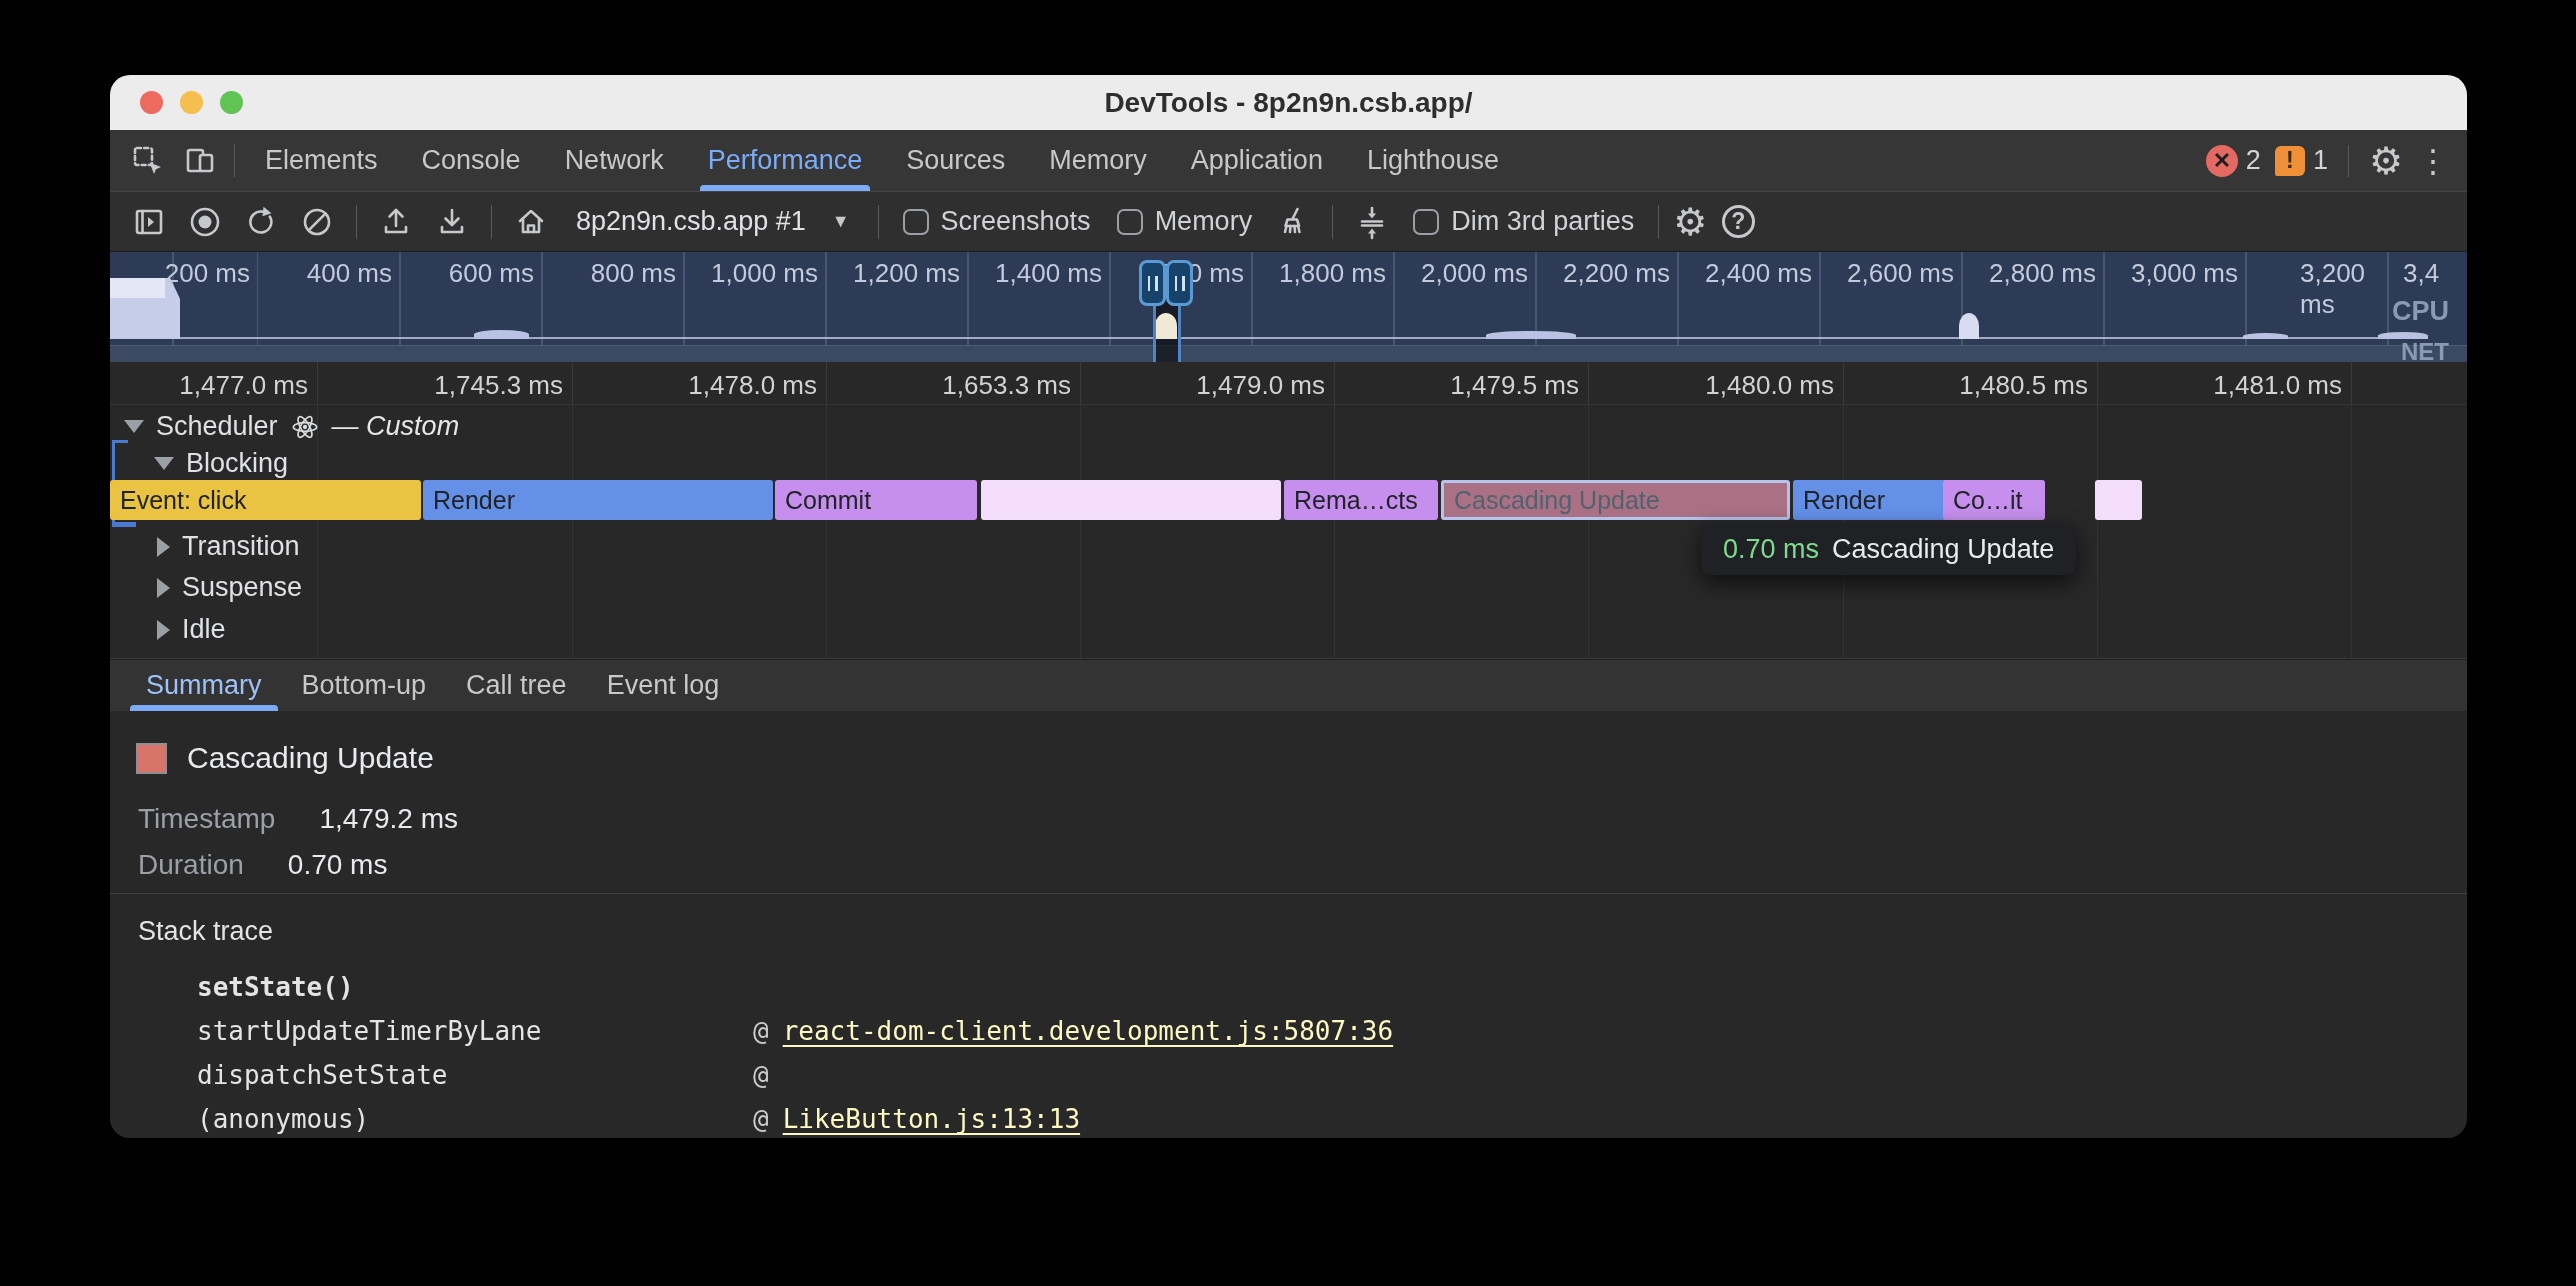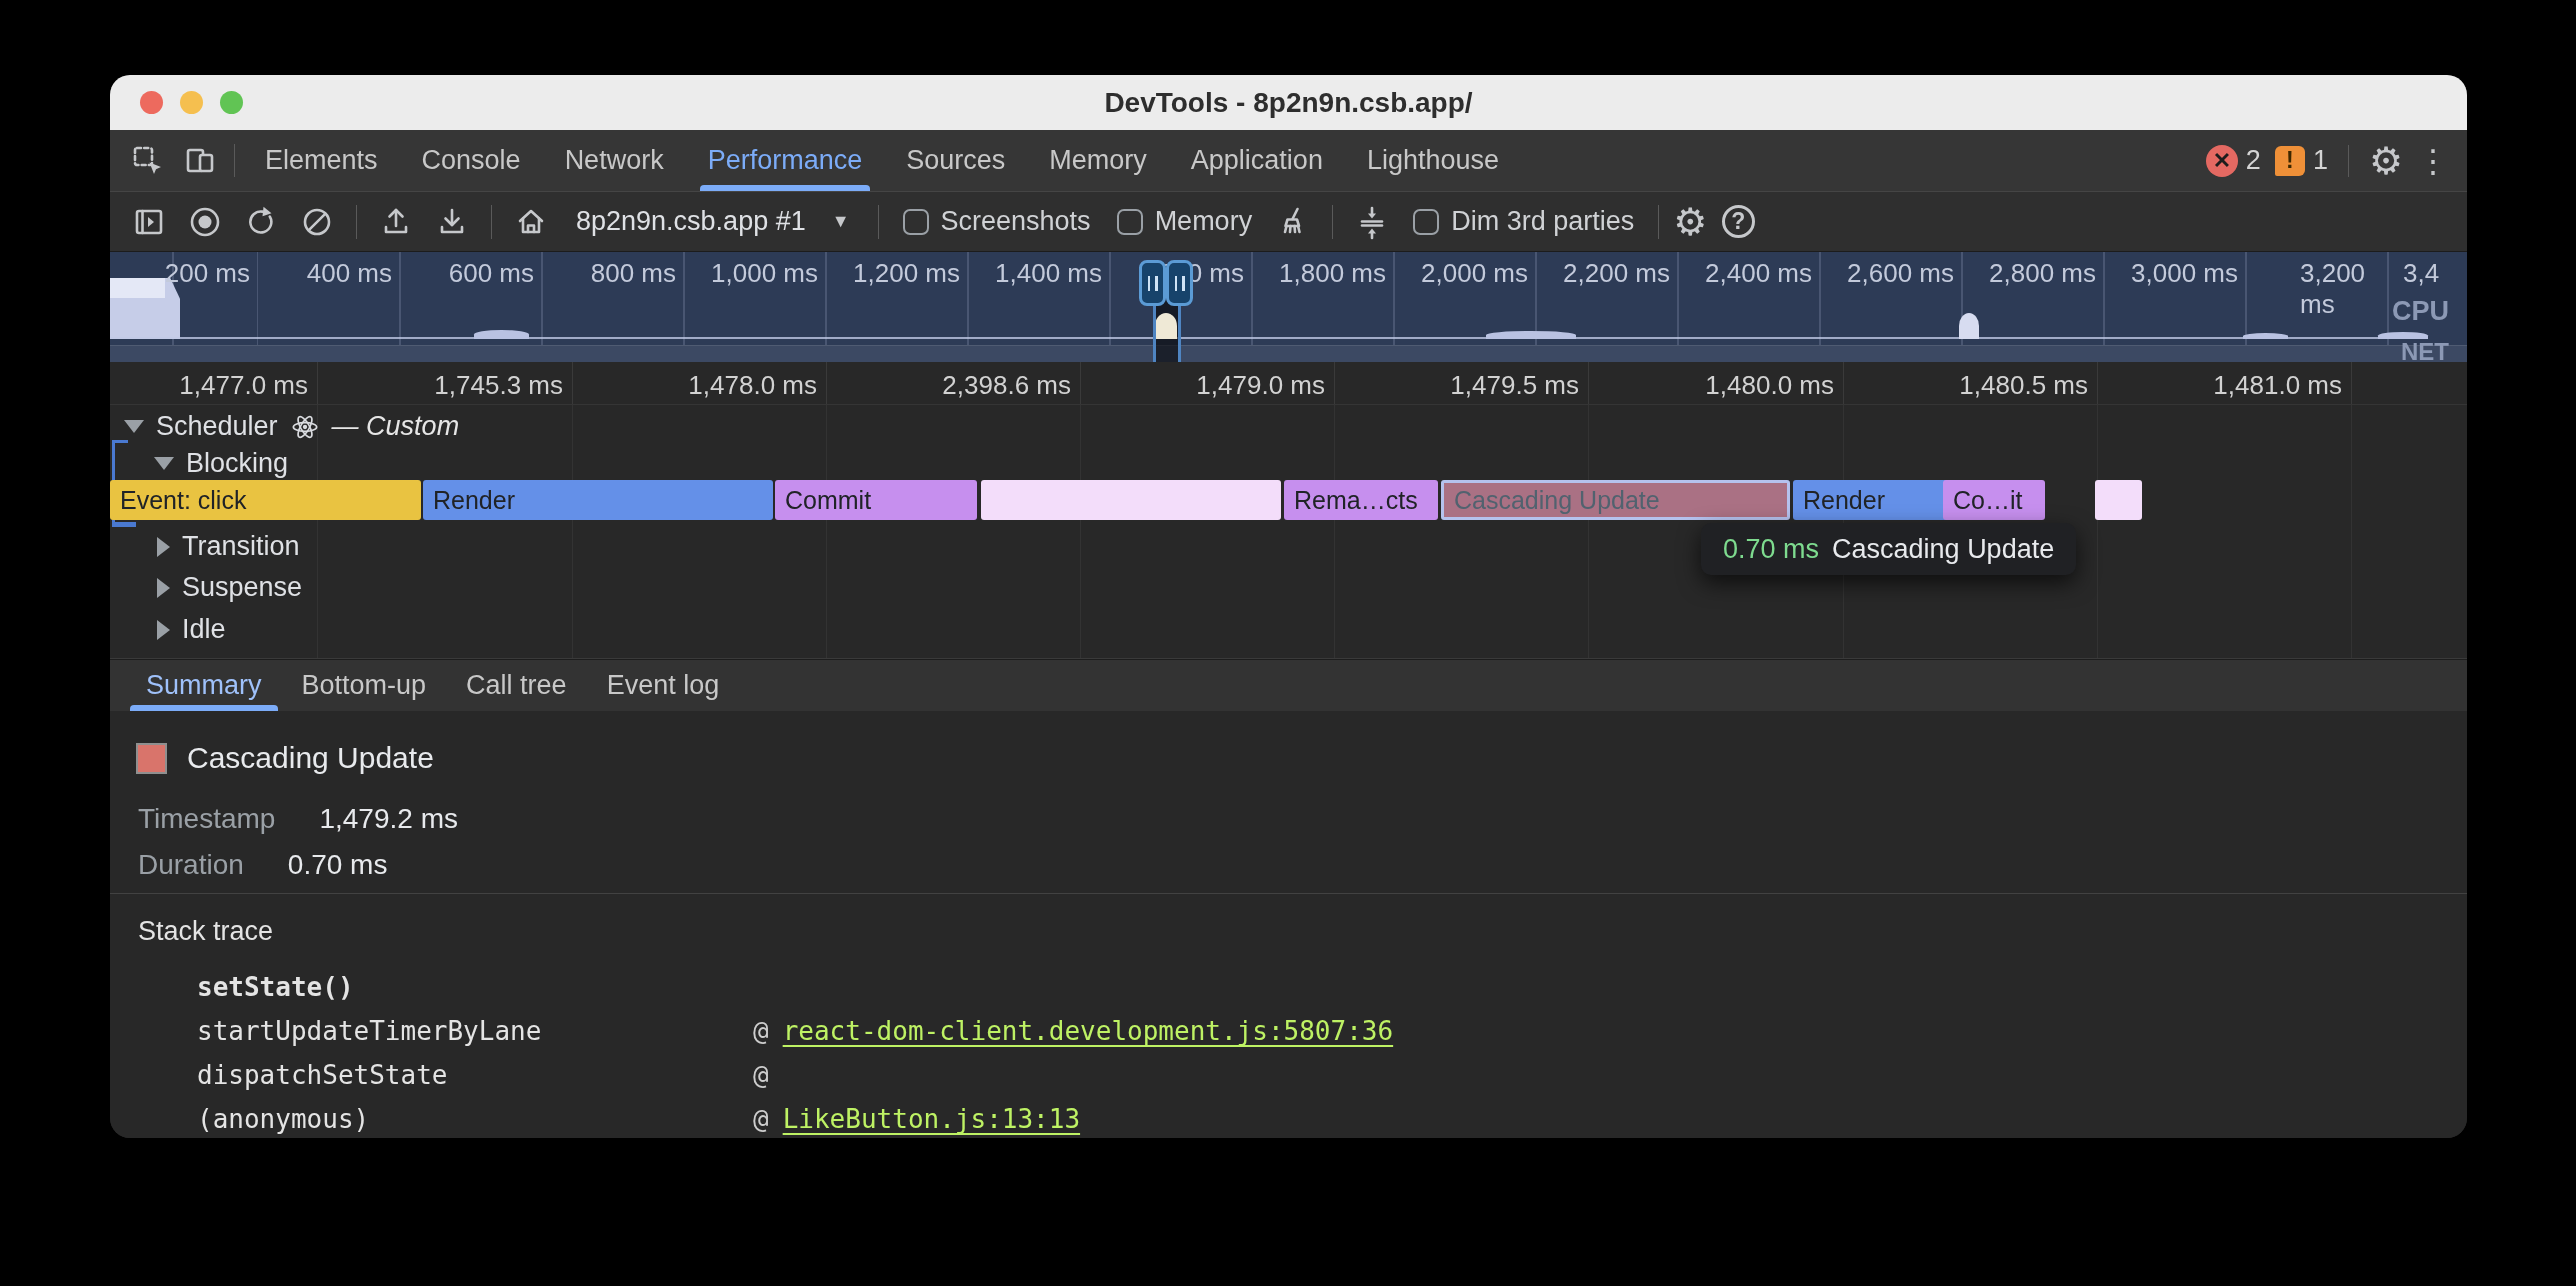--- a/index.html
+++ b/index.html
@@ -115,21 +115,21 @@
   .swatch { width:31px; height:31px; background:#d9746b; border:2px solid #8f8f8f; }
   .kv { position:absolute; left:28px; display:flex; gap:44px; font-size:28px; }
   .kv .k { color:#9aa0a6; } .kv .v { color:#e8eaed; }
   .divider { position:absolute; left:0; right:0; top:182px; height:1px; background:#424242; }
   .stack-h { position:absolute; left:28px; top:205px; font-size:27px; color:#e4e4e4; }
   .frame { position:absolute; left:55px; font-family:"DejaVu Sans Mono", monospace; font-size:26px;
            color:#e4e4e4; display:flex; }
   .frame .fn { width:556px;margin-left:32px; }
   .frame .fn.bold { font-weight:700; }
   .frame .at { color:#cdcdcd; margin-right:14px; }
-  .frame a { color:#bef264; text-underline-offset:5px; }
+  .frame a { color:#fef9c3; text-underline-offset:5px; }
 </style>
 </head>
 <body>
 
 <div class="screen">
   <div class="window">
 
     <div class="titlebar">
       <div class="lights">
         <div class="light red"></div>
@@ -326,21 +326,21 @@
       <div class="dr-tick" style="left:716px"></div>
       <div class="dr-tick" style="left:970px"></div>
       <div class="dr-tick" style="left:1224px"></div>
       <div class="dr-tick" style="left:1478px"></div>
       <div class="dr-tick" style="left:1733px"></div>
       <div class="dr-tick" style="left:1987px"></div>
       <div class="dr-tick" style="left:2241px"></div>
       <div class="dr-label" style="left:207px">1,477.0 ms</div>
       <div class="dr-label" style="left:462px">1,745.3 ms</div>
       <div class="dr-label" style="left:716px">1,478.0 ms</div>
-      <div class="dr-label" style="left:970px">2,398.6 ms</div>
+      <div class="dr-label" style="left:970px">1,653.3 ms</div>
       <div class="dr-label" style="left:1224px">1,479.0 ms</div>
       <div class="dr-label" style="left:1478px">1,479.5 ms</div>
       <div class="dr-label" style="left:1733px">1,480.0 ms</div>
       <div class="dr-label" style="left:1987px">1,480.5 ms</div>
       <div class="dr-label" style="left:2241px">1,481.0 ms</div>
     </div>
 
     <div class="flame">
       <div class="f-grid" style="left:207px"></div>
       <div class="f-grid" style="left:462px"></div>

